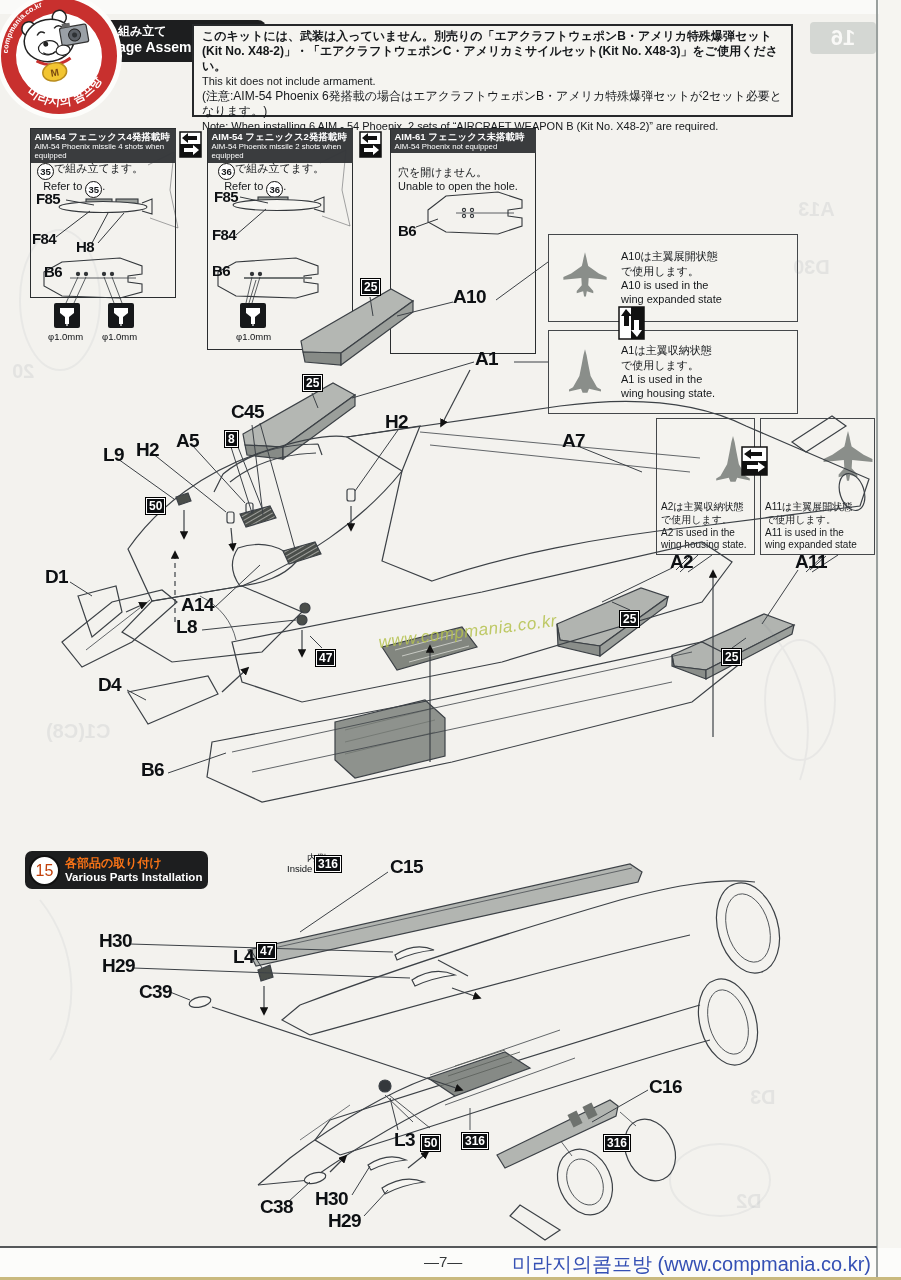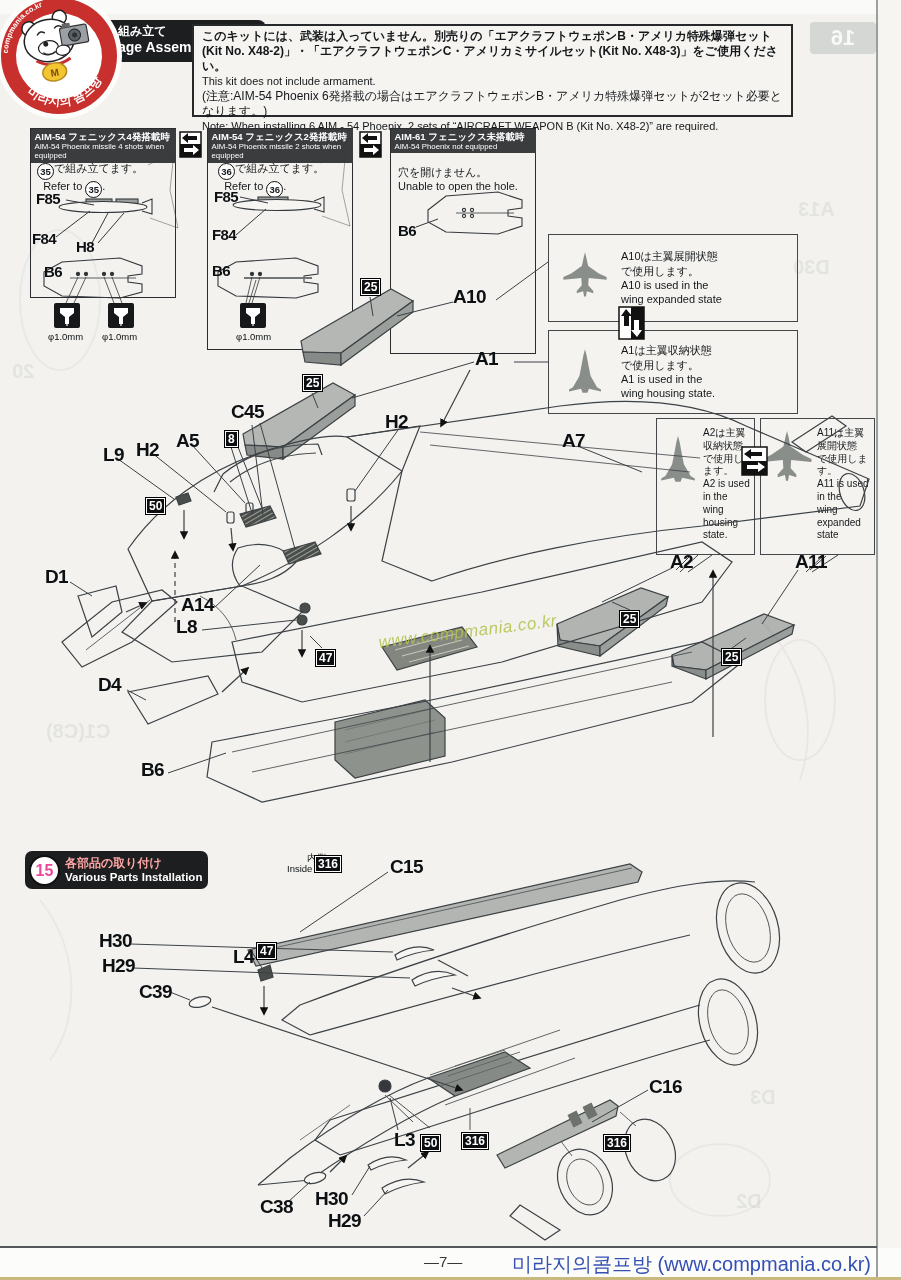--- a/index.html
+++ b/index.html
@@ -28,38 +28,38 @@
   .obox-h .jp{font-size:9.5px;font-weight:700;line-height:1.2;}
   .obox-h .en{font-size:7.8px;line-height:1.2;}
   .refline{position:absolute;font-size:11px;}
   .circ{display:inline-block;width:15px;height:15px;border:1.2px solid #111;border-radius:50%;
         text-align:center;font-size:9.5px;font-weight:700;line-height:15px;vertical-align:-3px;background:#fff;}
 
   .notebox{position:absolute;border:1.2px solid #44474a;box-sizing:border-box;background:#f4f3ef;}
   .nb-row{display:flex;align-items:center;height:100%;}
   .nb-sil{flex:0 0 72px;display:flex;justify-content:center;}
   .nb-txt{font-size:11px;line-height:1.3;white-space:pre-line;}
-  .nb-col{display:flex;flex-direction:row;align-items:flex-start;height:100%;padding-top:6px;box-sizing:border-box;}
+  .nb-col{display:flex;flex-direction:column;align-items:flex-end;height:100%;padding-top:6px;box-sizing:border-box;}
   .nb-col .nb-txt{font-size:10px;align-self:flex-start;padding:2px 4px;line-height:1.28;}
 
   .plabel{position:absolute;font-weight:700;font-size:19px;letter-spacing:-0.6px;color:#0d1013;white-space:nowrap;}
   .plabel.small{font-size:15px;}
   .plabel.thin{font-weight:400;font-size:9.5px;letter-spacing:0;}
   .chip{position:absolute;background:#0c0e10;color:#fff;font-weight:700;font-size:12px;line-height:1;
         padding:2px 3px;border:1px solid #000;box-shadow:inset 0 0 0 1px #fff;white-space:nowrap;}
   .ghost{position:absolute;transform:scaleX(-1);color:#7e8791;opacity:.13;font-weight:700;font-size:20px;white-space:nowrap;}
   .ghost-step{position:absolute;left:810px;top:22px;width:66px;height:32px;background:#bcc1bd;opacity:.55;
               border-radius:4px;color:#fff;font-weight:700;font-size:22px;text-align:center;line-height:32px;
               transform:scaleX(-1);}
 
   .s15hdr{position:absolute;left:25px;top:851px;width:183px;height:38px;background:#1d1e1f;border-radius:7px;
           display:flex;align-items:center;}
   .step-circle{width:27px;height:27px;background:#fff;border:2.5px solid #111;border-radius:50%;
-               font-weight:700;font-size:16px;color:#ec4899;text-align:center;line-height:27px;margin:0 5px 0 4px;flex:0 0 auto;}
-  .s15txt .jp{color:#fca5a5;font-weight:700;font-size:12px;line-height:1.25;}
+               font-weight:400;font-size:16px;color:#c2410c;text-align:center;line-height:27px;margin:0 5px 0 4px;flex:0 0 auto;}
+  .s15txt .jp{color:#f97316;font-weight:700;font-size:12px;line-height:1.25;}
   .s15txt .en{color:#fff;font-weight:700;font-size:11.5px;line-height:1.2;}
 
   .wm-center{position:absolute;left:378px;top:622px;font-size:17px;font-style:italic;color:#b5c24f;
              transform:rotate(-7deg);opacity:.85;letter-spacing:.5px;}
   .footer-page{position:absolute;left:424px;top:1253px;font-size:15px;color:#35383a;}
   .footer-credit{position:absolute;right:30px;top:1251px;font-size:20px;color:#3550b4;}
 
   .swap{position:absolute;}
   .sticker{position:absolute;left:-6px;top:-9px;width:130px;height:130px;transform:rotate(-10deg);}
   svg.art{position:absolute;left:0;top:0;pointer-events:none;}

